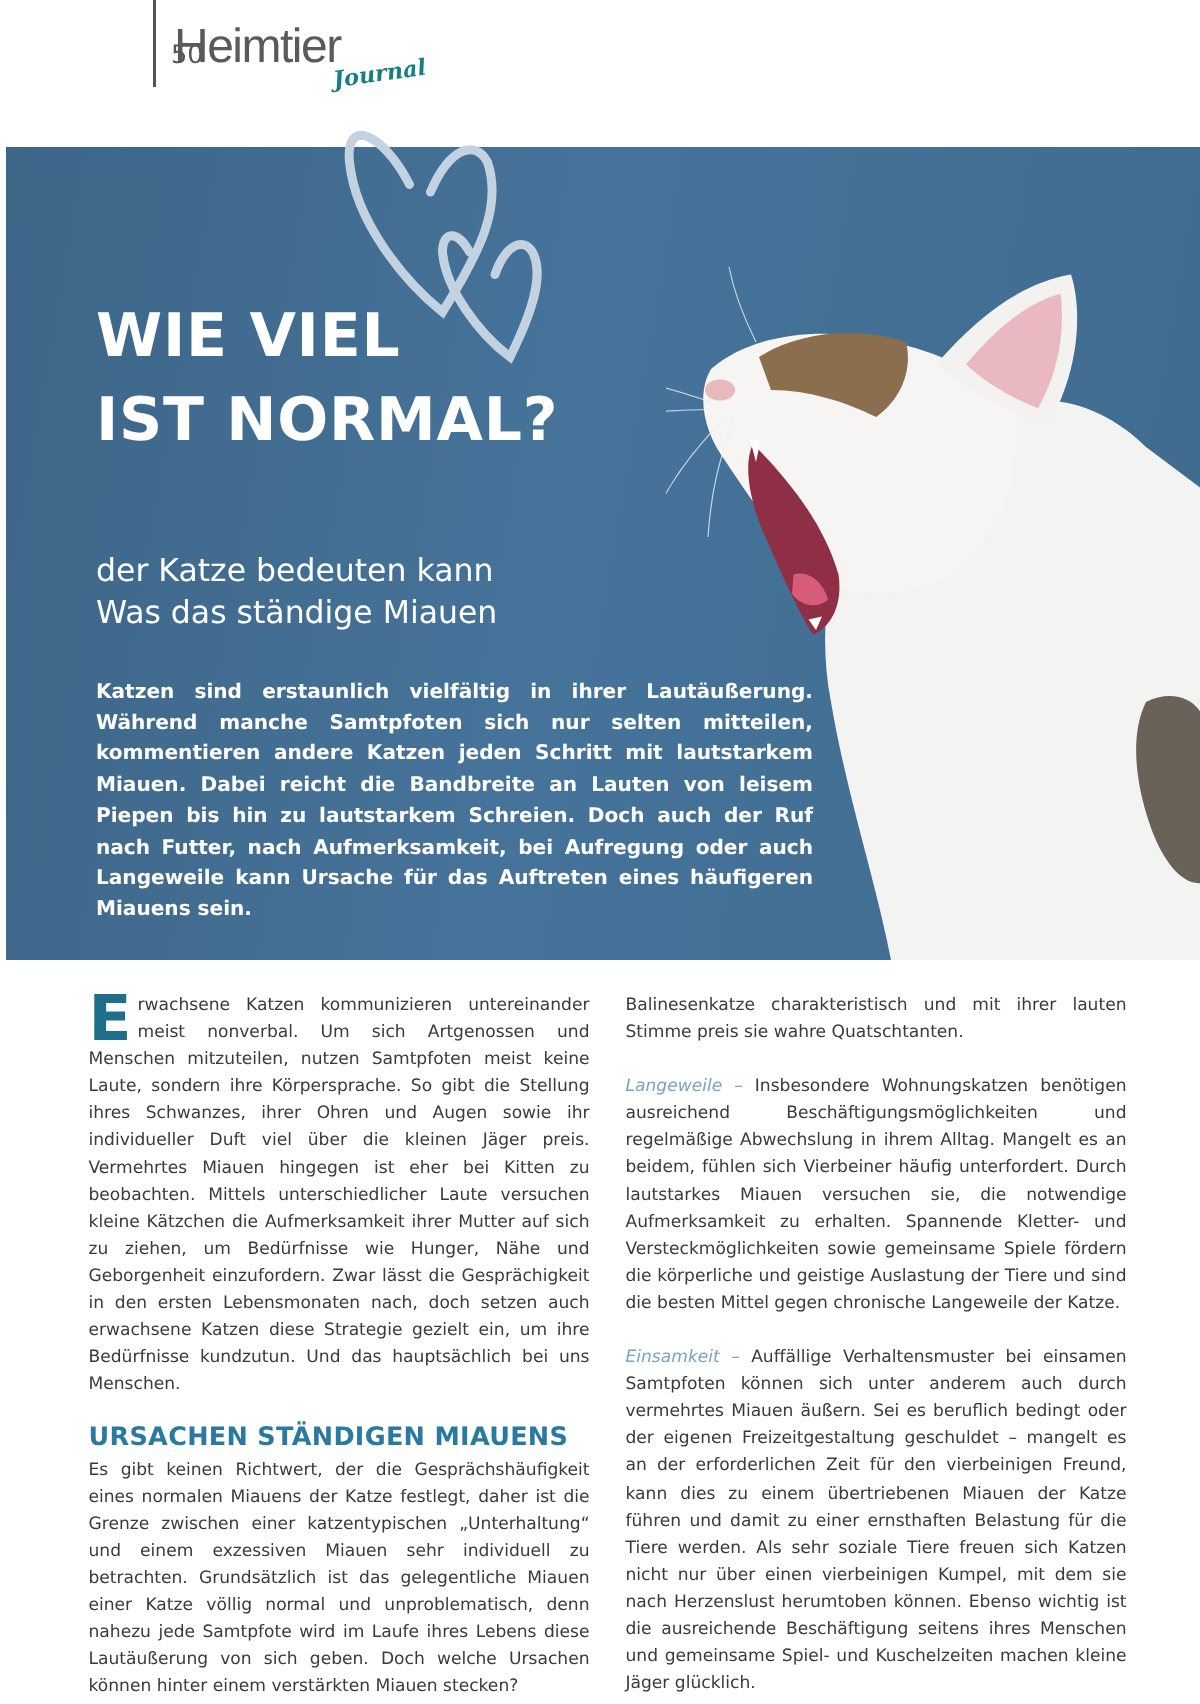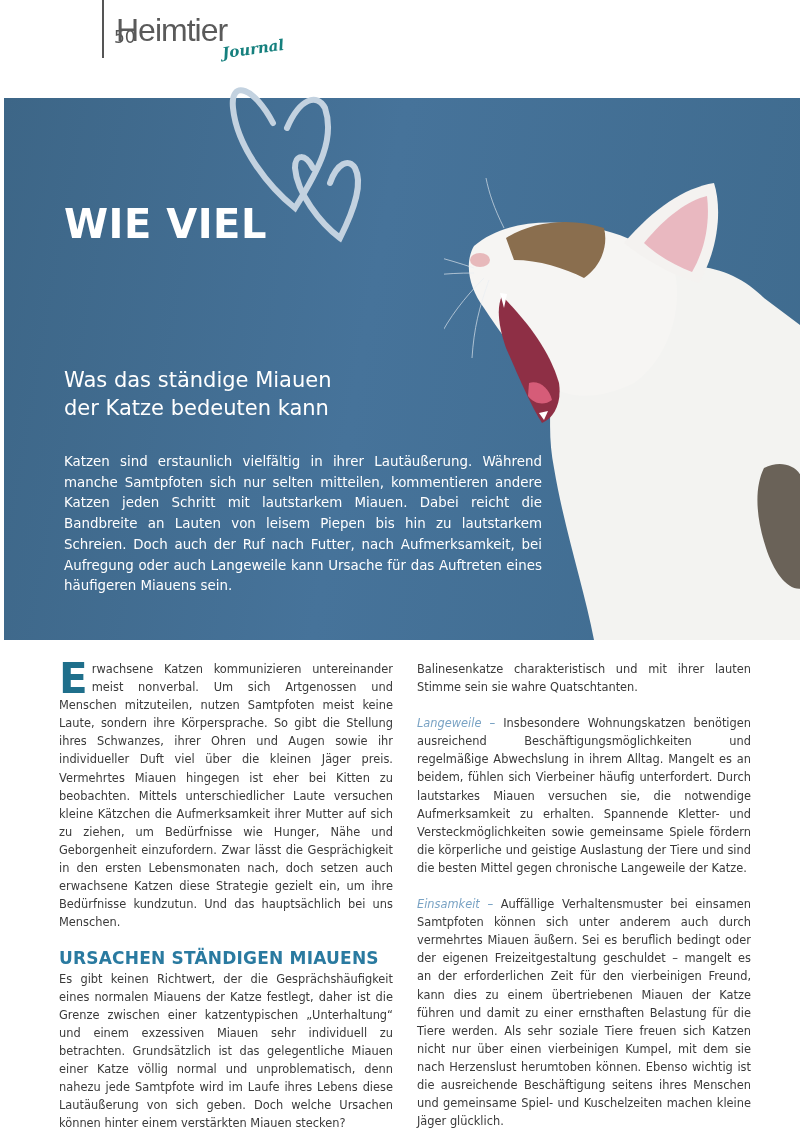--- a/index.html
+++ b/index.html
@@ -12,21 +12,21 @@
     .header-rule { position: absolute; left: 102px; top: 0; width: 2px; height: 58px; background: #555; }
     .logo-main { position: absolute; left: 116px; top: 12px; font-size: 32px; color: #5a5a5a; letter-spacing: -1px; font-family: "Liberation Sans", sans-serif; }
     .logo-sub { position: absolute; left: 222px; top: 40px; font-size: 15px; font-style: italic; font-weight: bold; color: #16807e; font-family: "DejaVu Serif", serif; transform: rotate(-8deg); }
 
     
     .hero { position: absolute; left: 4px; top: 98px; width: 800px; height: 542px;
       background: linear-gradient(100deg, #3d6687 0%, #46739a 45%, #3f6b8e 100%); overflow: hidden; }
     .hero-title { position: absolute; left: 60px; top: 98px; color: #fff; font-weight: bold; font-size: 40px; line-height: 56px; letter-spacing: 0.5px; font-family: "DejaVu Sans", sans-serif; }
     .hero-title div { white-space: nowrap; }
     .hero-subtitle { position: absolute; left: 60px; top: 268px; color: #fff; font-size: 21px; line-height: 28px; font-family: "DejaVu Sans", sans-serif; }
-    .hero-intro { position: absolute; left: 60px; top: 354px; width: 478px; color: #fff; font-size: 13.4px; line-height: 20.7px; text-align: justify; font-family: "DejaVu Sans", sans-serif; }
+    .hero-intro { position: absolute; left: 60px; top: 354px; width: 478px; color: #fff; font-size: 13.4px; line-height: 20.7px; text-align: justify; font-family: "DejaVu Sans", sans-serif; font-weight: bold; }
 
     
     .cat { position: absolute; left: 440px; top: 70px; width: 360px; height: 472px; }
 
     
     .hearts { position: absolute; left: 225px; top: 68px; width: 140px; height: 185px; }
 
     
     .col { position: absolute; top: 660px; width: 334px; font-size: 11.4px; line-height: 18.1px; color: #3a3a3a; text-align: justify; font-family: "DejaVu Sans", sans-serif; }
     .col-left { left: 59px; }
@@ -72,40 +72,41 @@
       <path d="M30 100 C0 90 -20 85 -50 80"></path>
       <path d="M30 105 C0 105 -20 108 -45 112"></path>
       <path d="M40 110 C20 130 5 150 -5 170"></path>
       <path d="M45 112 C35 140 30 160 28 190"></path>
       <path d="M60 60 C50 40 45 25 42 10"></path>
     </g>
   </svg>
 
   <div class="hero-title">
     <div>WIE VIEL</div>
+    <div>IST NORMAL?</div>
   </div>
   <div class="hero-subtitle">
+    <div>der Katze bedeuten kann</div>
     <div>Was das ständige Miauen</div>
-    <div>der Katze bedeuten kann</div>
   </div>
   <p class="hero-intro">Katzen sind erstaunlich vielfältig in ihrer Lautäußerung. Während manche Samtpfoten sich nur selten mitteilen, kommentieren andere Katzen jeden Schritt mit lautstarkem Miauen. Dabei reicht die Bandbreite an Lauten von leisem Piepen bis hin zu lautstarkem Schreien. Doch auch der Ruf nach Futter, nach Aufmerksamkeit, bei Aufregung oder auch Langeweile kann Ursache für das Auftreten eines häufigeren Miauens sein.</p>
 </div>
 
 <svg class="hearts" viewBox="0 0 140 185" xmlns="http://www.w3.org/2000/svg">
   <g fill="none" stroke="#c3d2e0" stroke-width="6" stroke-linecap="round">
     <path d="M48 55 C30 20 5 10 8 40 C12 80 45 120 70 140 C95 100 110 70 100 40 C92 25 75 30 62 60"></path>
     <path d="M88 100 C80 85 70 86 70 100 C72 125 95 155 115 170 C130 140 138 115 130 100 C124 90 112 95 105 115"></path>
   </g>
 </svg>
 
 <div class="col col-left">
   <p><span class="dropcap">E</span><span>rwachsene Katzen kommunizieren untereinander meist nonverbal. Um sich Artgenossen und Menschen mitzuteilen, nutzen Samtpfoten meist keine Laute, sondern ihre Körpersprache. So gibt die Stellung ihres Schwanzes, ihrer Ohren und Augen sowie ihr individueller Duft viel über die kleinen Jäger preis. Vermehrtes Miauen hingegen ist eher bei Kitten zu beobachten. Mittels unterschiedlicher Laute versuchen kleine Kätzchen die Aufmerksamkeit ihrer Mutter auf sich zu ziehen, um Bedürfnisse wie Hunger, Nähe und Geborgenheit einzufordern. Zwar lässt die Gesprächigkeit in den ersten Lebensmonaten nach, doch setzen auch erwachsene Katzen diese Strategie gezielt ein, um ihre Bedürfnisse kundzutun. Und das hauptsächlich bei uns Menschen.</span></p>
   <div class="section-heading">URSACHEN STÄNDIGEN MIAUENS</div>
   <p>Es gibt keinen Richtwert, der die Gesprächshäufigkeit eines normalen Miauens der Katze festlegt, daher ist die Grenze zwischen einer katzentypischen „Unterhaltung“ und einem exzessiven Miauen sehr individuell zu betrachten. Grundsätzlich ist das gelegentliche Miauen einer Katze völlig normal und unproblematisch, denn nahezu jede Samtpfote wird im Laufe ihres Lebens diese Lautäußerung von sich geben. Doch welche Ursachen können hinter einem verstärkten Miauen stecken?</p>
 
 </div>
 
 <div class="col col-right">
-  <p>Balinesenkatze charakteristisch und mit ihrer lauten Stimme sein sie wahre Quatschtanten.</p>
+  <p>Balinesenkatze charakteristisch und mit ihrer lauten Stimme preis sie wahre Quatschtanten.</p>
   <p><span class="term">Langeweile –</span><span> Insbesondere Wohnungskatzen benötigen ausreichend Beschäftigungsmöglichkeiten und regelmäßige Abwechslung in ihrem Alltag. Mangelt es an beidem, fühlen sich Vierbeiner häufig unterfordert. Durch lautstarkes Miauen versuchen sie, die notwendige Aufmerksamkeit zu erhalten. Spannende Kletter- und Versteckmöglichkeiten sowie gemeinsame Spiele fördern die körperliche und geistige Auslastung der Tiere und sind die besten Mittel gegen chronische Langeweile der Katze.</span></p>
   <p><span class="term">Einsamkeit –</span><span> Auffällige Verhaltensmuster bei einsamen Samtpfoten können sich unter anderem auch durch vermehrtes Miauen äußern. Sei es beruflich bedingt oder der eigenen Freizeitgestaltung geschuldet – mangelt es an der erforderlichen Zeit für den vierbeinigen Freund, kann dies zu einem übertriebenen Miauen der Katze führen und damit zu einer ernsthaften Belastung für die Tiere werden. Als sehr soziale Tiere freuen sich Katzen nicht nur über einen vierbeinigen Kumpel, mit dem sie nach Herzenslust herumtoben können. Ebenso wichtig ist die ausreichende Beschäftigung seitens ihres Menschen und gemeinsame Spiel- und Kuschelzeiten machen kleine Jäger glücklich.</span></p>
 
 </div>
 
 </body></html>

